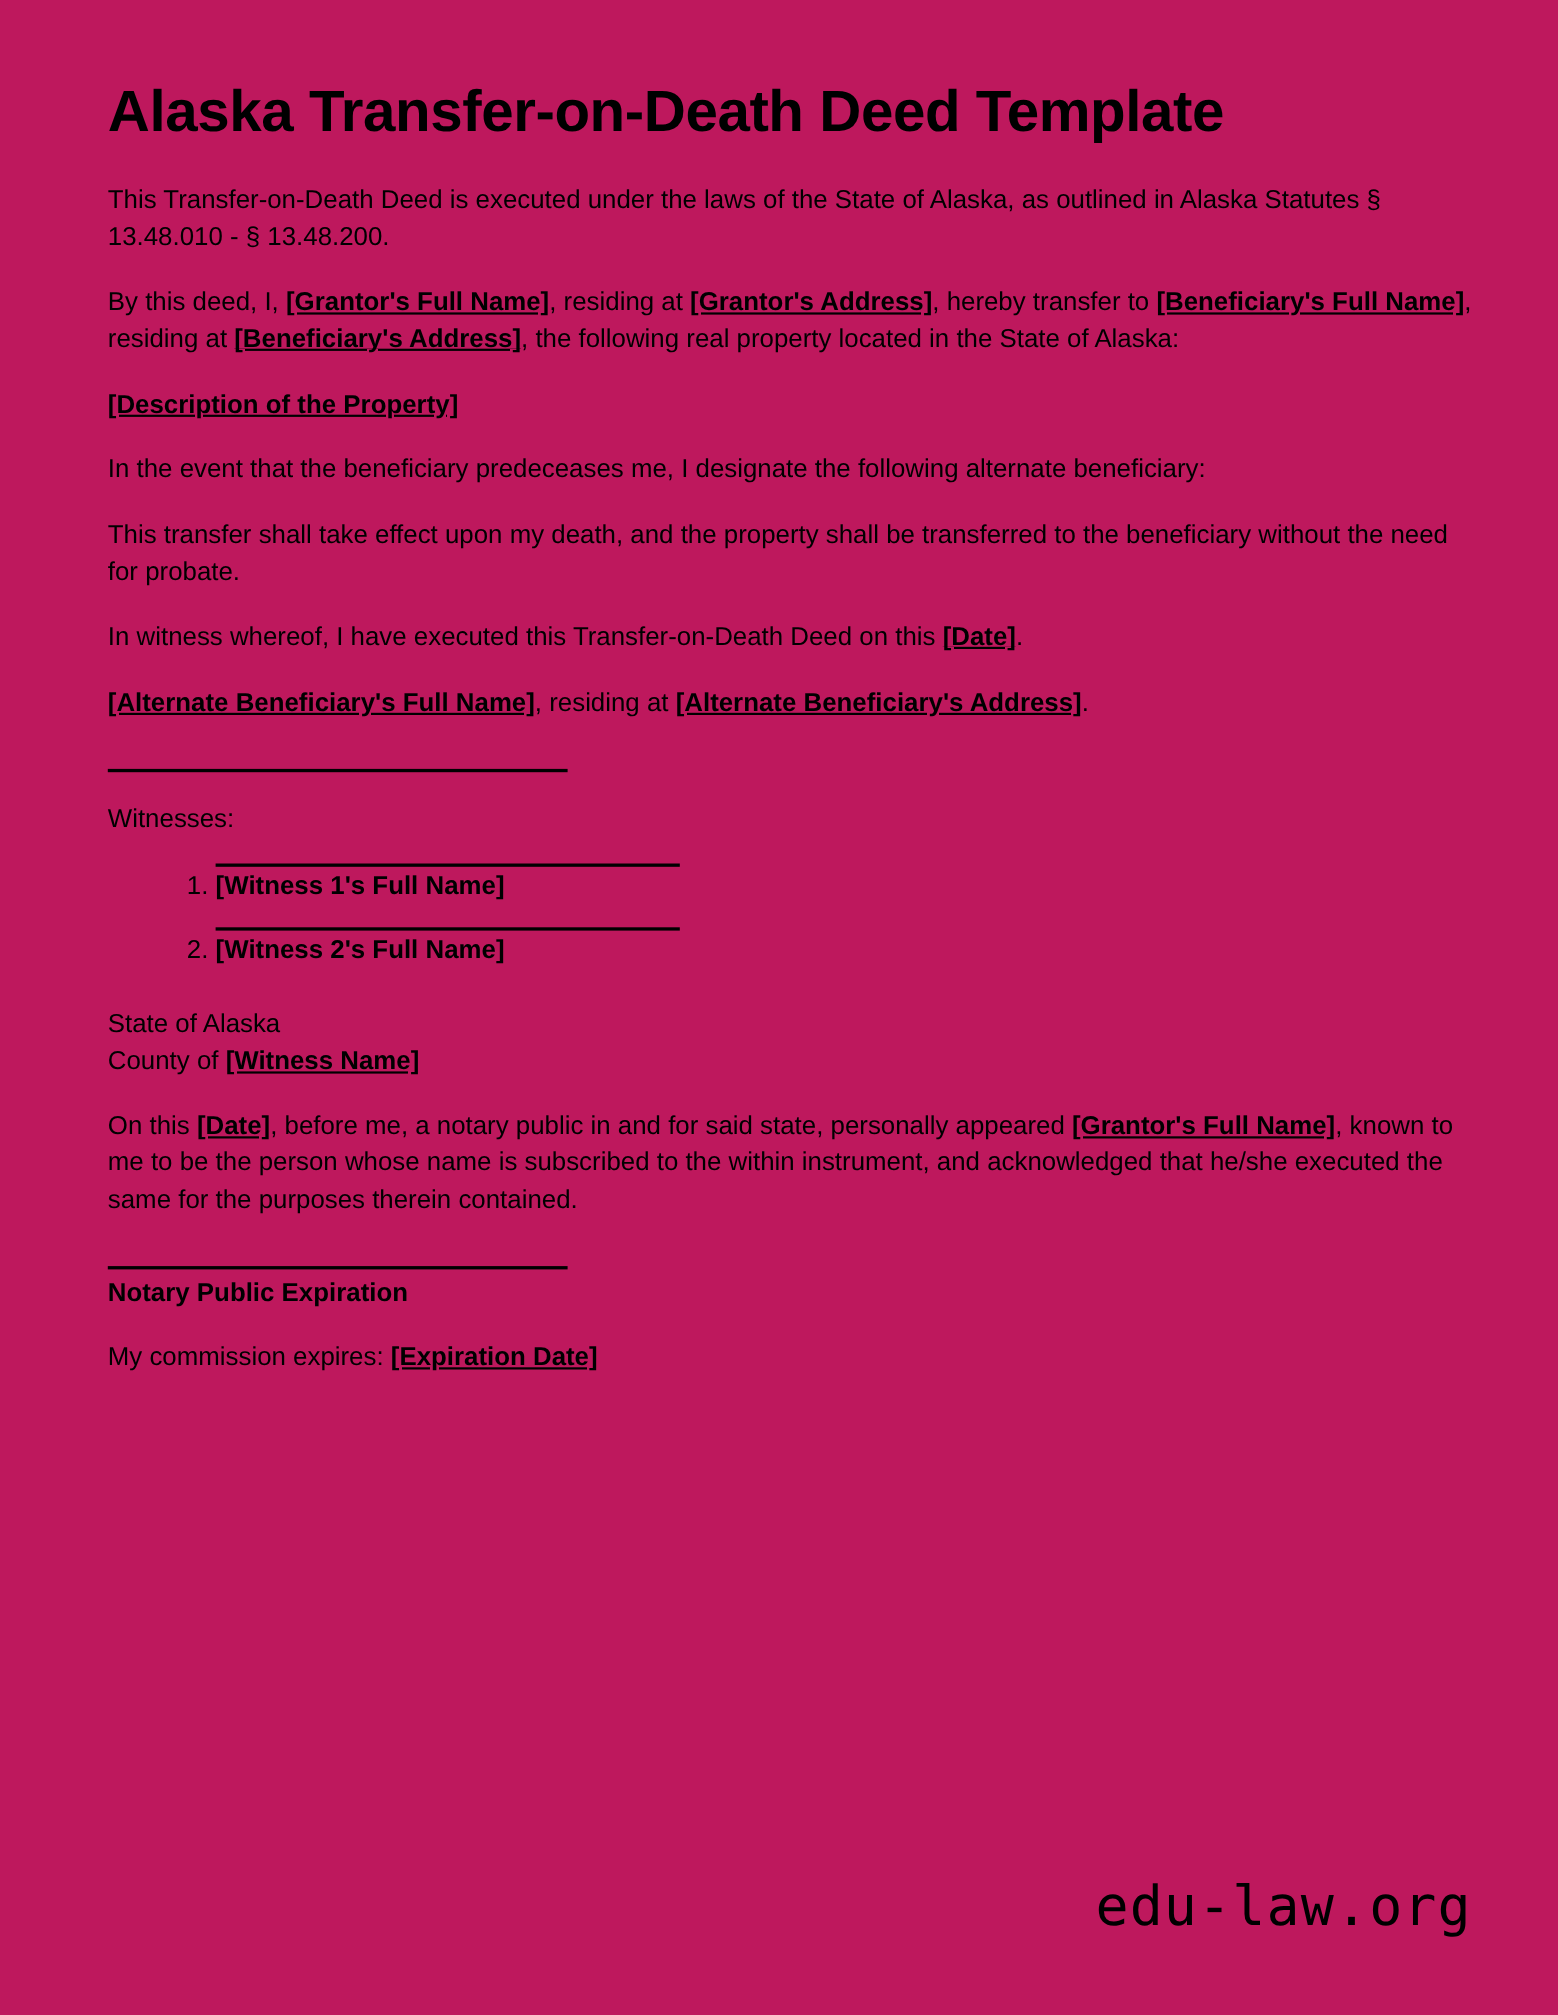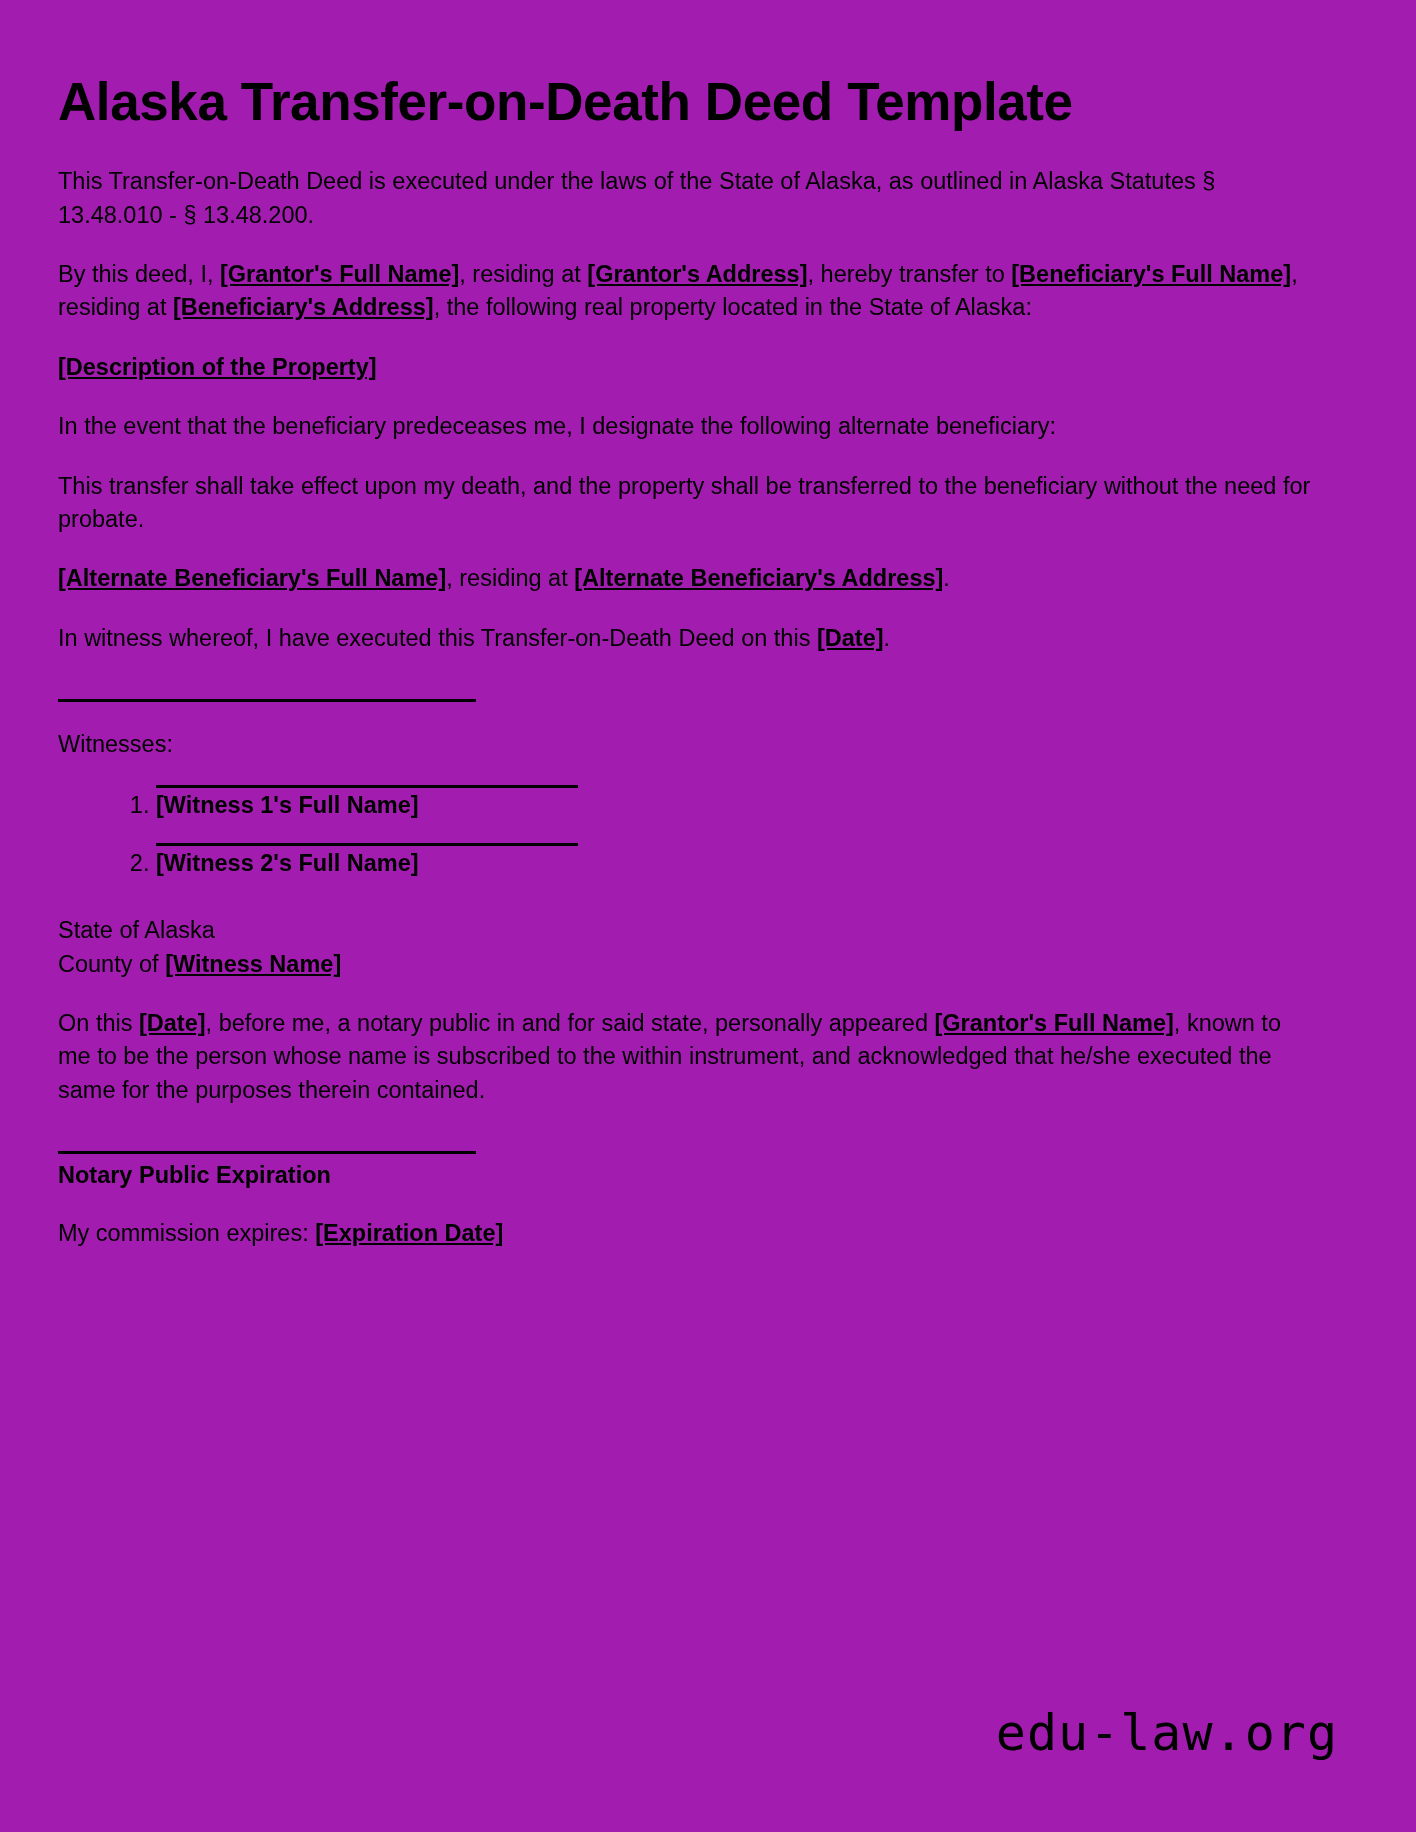--- a/index.html
+++ b/index.html
@@ -13,23 +13,23 @@
     font-family: "Liberation Sans", sans-serif;
     color: #000000;
     position: relative;
     overflow: hidden;
   }
   .page {
     position: absolute;
     left: 0; top: 0;
     width: 1416px;
     height: 1832px;
-    background: #a21caf;
+    background: #be185d;
     box-sizing: border-box;
-    padding: 72px 78px 0 58px;
+    padding: 72px 78px 0 98px;
   }
   .doc-title {
     font-size: 53px;
     font-weight: bold;
     line-height: 1.12;
     letter-spacing: -0.4px;
     margin: 0 0 34px 0;
     max-width: 1040px;
   }
   p.para {
@@ -121,23 +121,23 @@
   <p class="para"><span>This Transfer-on-Death Deed is executed under the laws of the State of Alaska, as outlined in Alaska Statutes § 13.48.010 - § 13.48.200.</span></p>
 
   <p class="para"><span>By this deed, I, </span><b>[Grantor's Full Name]</b><span>, residing at </span><b>[Grantor's Address]</b><span>, hereby transfer to </span><b>[Beneficiary's Full Name]</b><span>, residing at </span><b>[Beneficiary's Address]</b><span>, the following real property located in the State of Alaska:</span></p>
 
   <p class="para"><b>[Description of the Property]</b></p>
 
   <p class="para"><span>In the event that the beneficiary predeceases me, I designate the following alternate beneficiary:</span></p>
 
   <p class="para"><span>This transfer shall take effect upon my death, and the property shall be transferred to the beneficiary without the need for probate.</span></p>
 
+  <p class="para"><span>In witness whereof, I have executed this Transfer-on-Death Deed on this </span><b>[Date]</b><span>.</span></p>
+
   <p class="para"><b>[Alternate Beneficiary's Full Name]</b><span>, residing at </span><b>[Alternate Beneficiary's Address]</b><span>.</span></p>
-
-  <p class="para"><span>In witness whereof, I have executed this Transfer-on-Death Deed on this </span><b>[Date]</b><span>.</span></p>
 
   <div class="sig-block">
     <div class="sig-rule"></div>
   </div>
 
   <p class="witness-intro">Witnesses:</p>
 
   <ol class="witness-list">
     <li>
       <span class="w-rule"></span>

